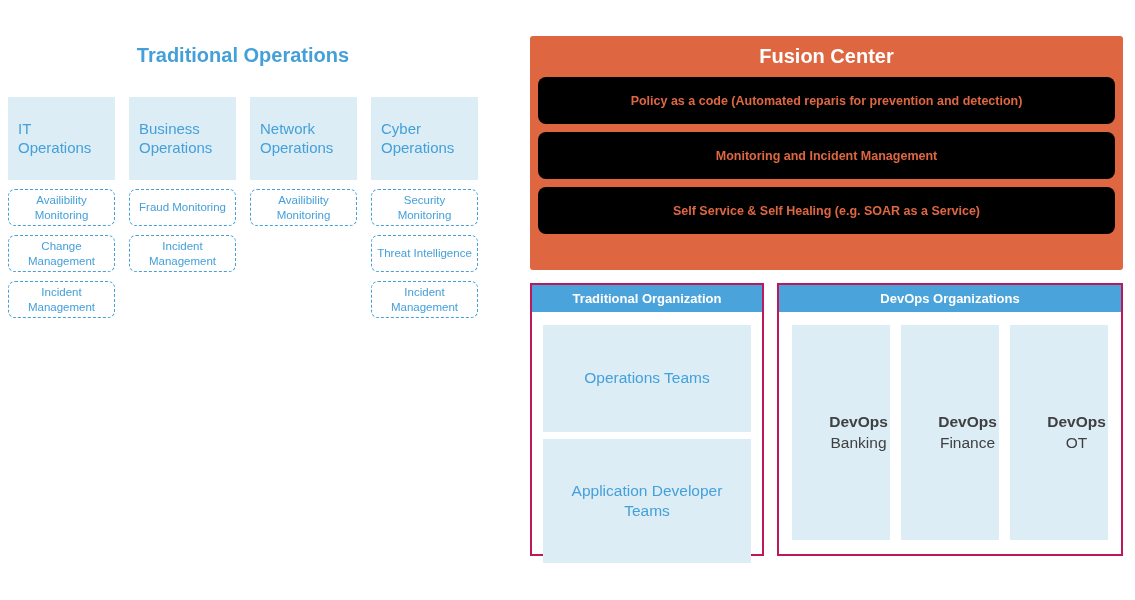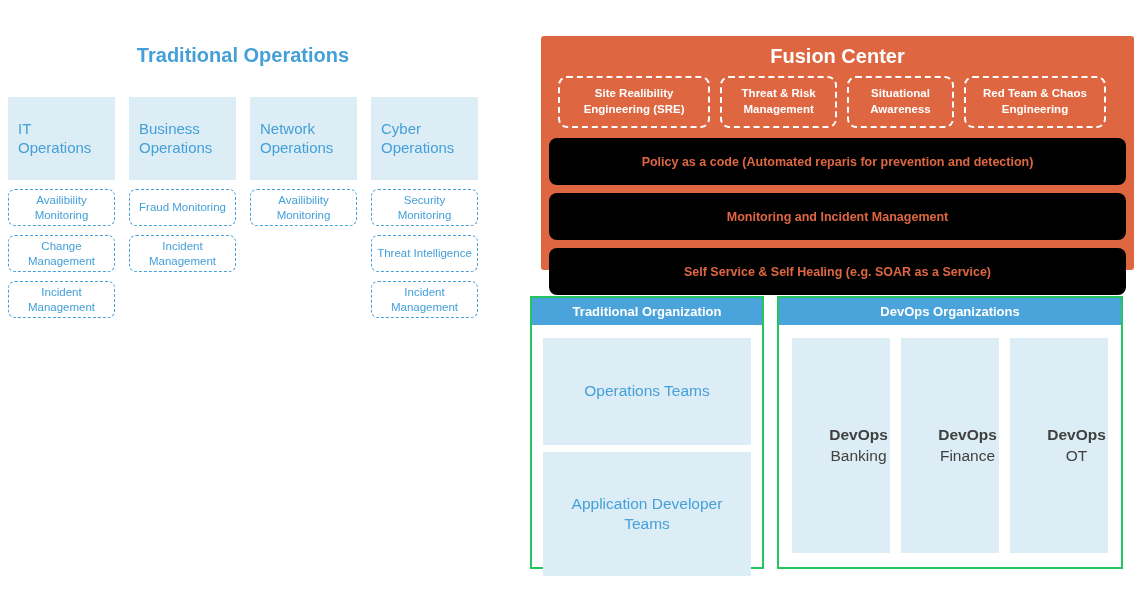--- a/index.html
+++ b/index.html
@@ -32,21 +32,21 @@
     margin-top: 9px; height: 37px;
     border: 1.6px dashed #45a0d9; border-radius: 7px; background: #ffffff;
     color: #45a0d9; font-size: 11.5px; line-height: 1.3;
     display: flex; align-items: center; justify-content: center;
     text-align: center; padding: 2px 4px;
   }
 
   
   .fusion {
     position: absolute; left: 530px; top: 36px; width: 593px; height: 234px;
-    background: #de6742; border-radius: 3px; margin-left: 11px;
+    background: #de6742; border-radius: 3px;
   }
   .fusion-title {
     text-align: center; color: #ffffff; font-weight: bold; font-size: 20px;
     padding-top: 9px;
   }
   .fusion-caps {
     display: flex; gap: 10px; padding: 8px 28px 0 17px; height: 61px;
   }
   .cap {
     border: 2px dashed #ffffff; border-radius: 9px;
@@ -62,22 +62,22 @@
     margin: 9px 8px 0 8px; height: 47px;
     background: #000000; border-radius: 8px;
     color: #de6742; font-weight: bold; font-size: 12.5px;
     display: flex; align-items: center; justify-content: center;
     text-align: center;
   }
   .fusion-bar + .fusion-bar { margin-top: 8px; }
 
   
   .org {
-    position: absolute; top: 296px; height: 273px;
-    background: #ffffff; border: 2px solid #22c55e;
+    position: absolute; top: 283px; height: 273px;
+    background: #ffffff; border: 2px solid #be185d;
   }
   .org-head {
     height: 27px; background: #4aa3db;
     color: #ffffff; font-weight: bold; font-size: 13px;
     display: flex; align-items: center; justify-content: center;
     text-align: center;
   }
   .trad-org { left: 530px; width: 234px; }
   .devops-org { left: 777px; width: 346px; }
 
@@ -138,26 +138,20 @@
         <div class="chip">Threat Intelligence</div>
         <div class="chip">Incident Management</div>
       </div>
 
     </div>
   </section>
 
   <section class="fusion">
     <div class="fusion-title">Fusion Center</div>
 
-    <div class="fusion-caps">
-      <div class="cap cap-1">Site Realibility Engineering (SRE)</div>
-      <div class="cap cap-2">Threat &amp; Risk Management</div>
-      <div class="cap cap-3">Situational Awareness</div>
-      <div class="cap cap-4">Red Team &amp; Chaos Engineering</div>
-    </div>
 
     <div class="fusion-bar">Policy as a code (Automated reparis for prevention and detection)</div>
     <div class="fusion-bar">Monitoring and Incident Management</div>
     <div class="fusion-bar">Self Service &amp; Self Healing (e.g. SOAR as a Service)</div>
   </section>
 
   <section class="org trad-org">
     <div class="org-head">Traditional Organization</div>
     <div class="team-box t1">Operations Teams</div>
     <div class="team-box t2">

